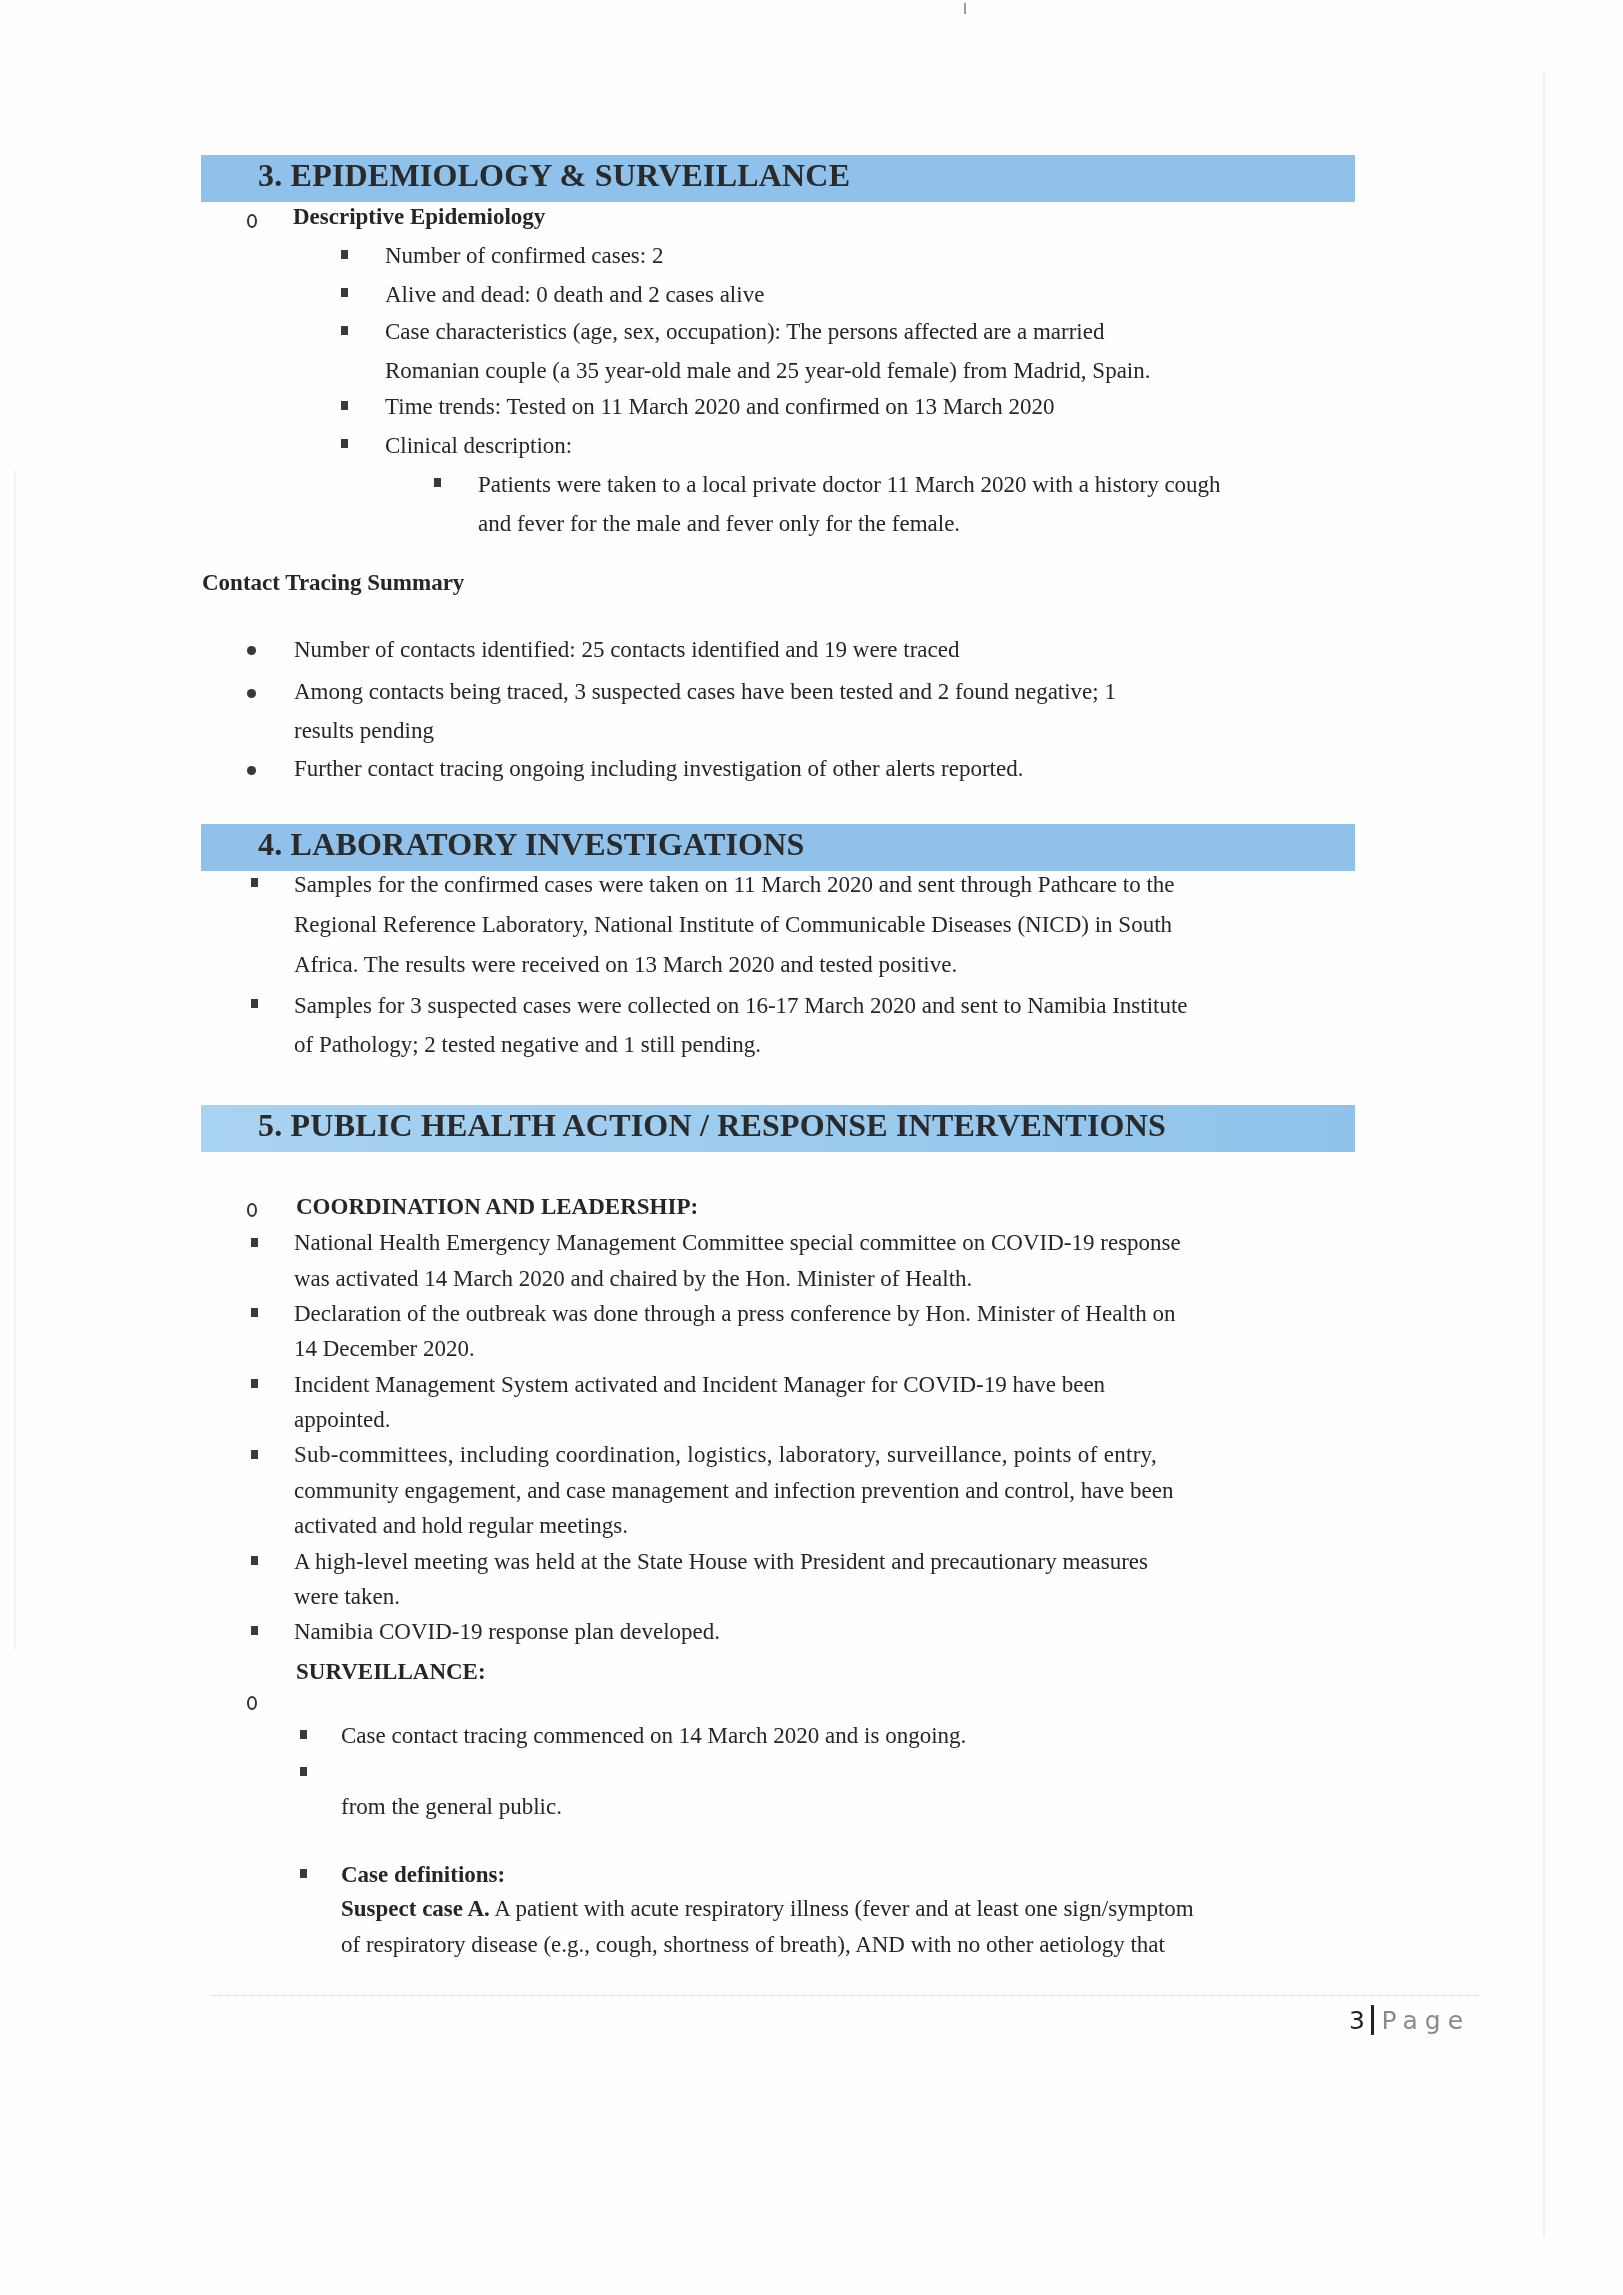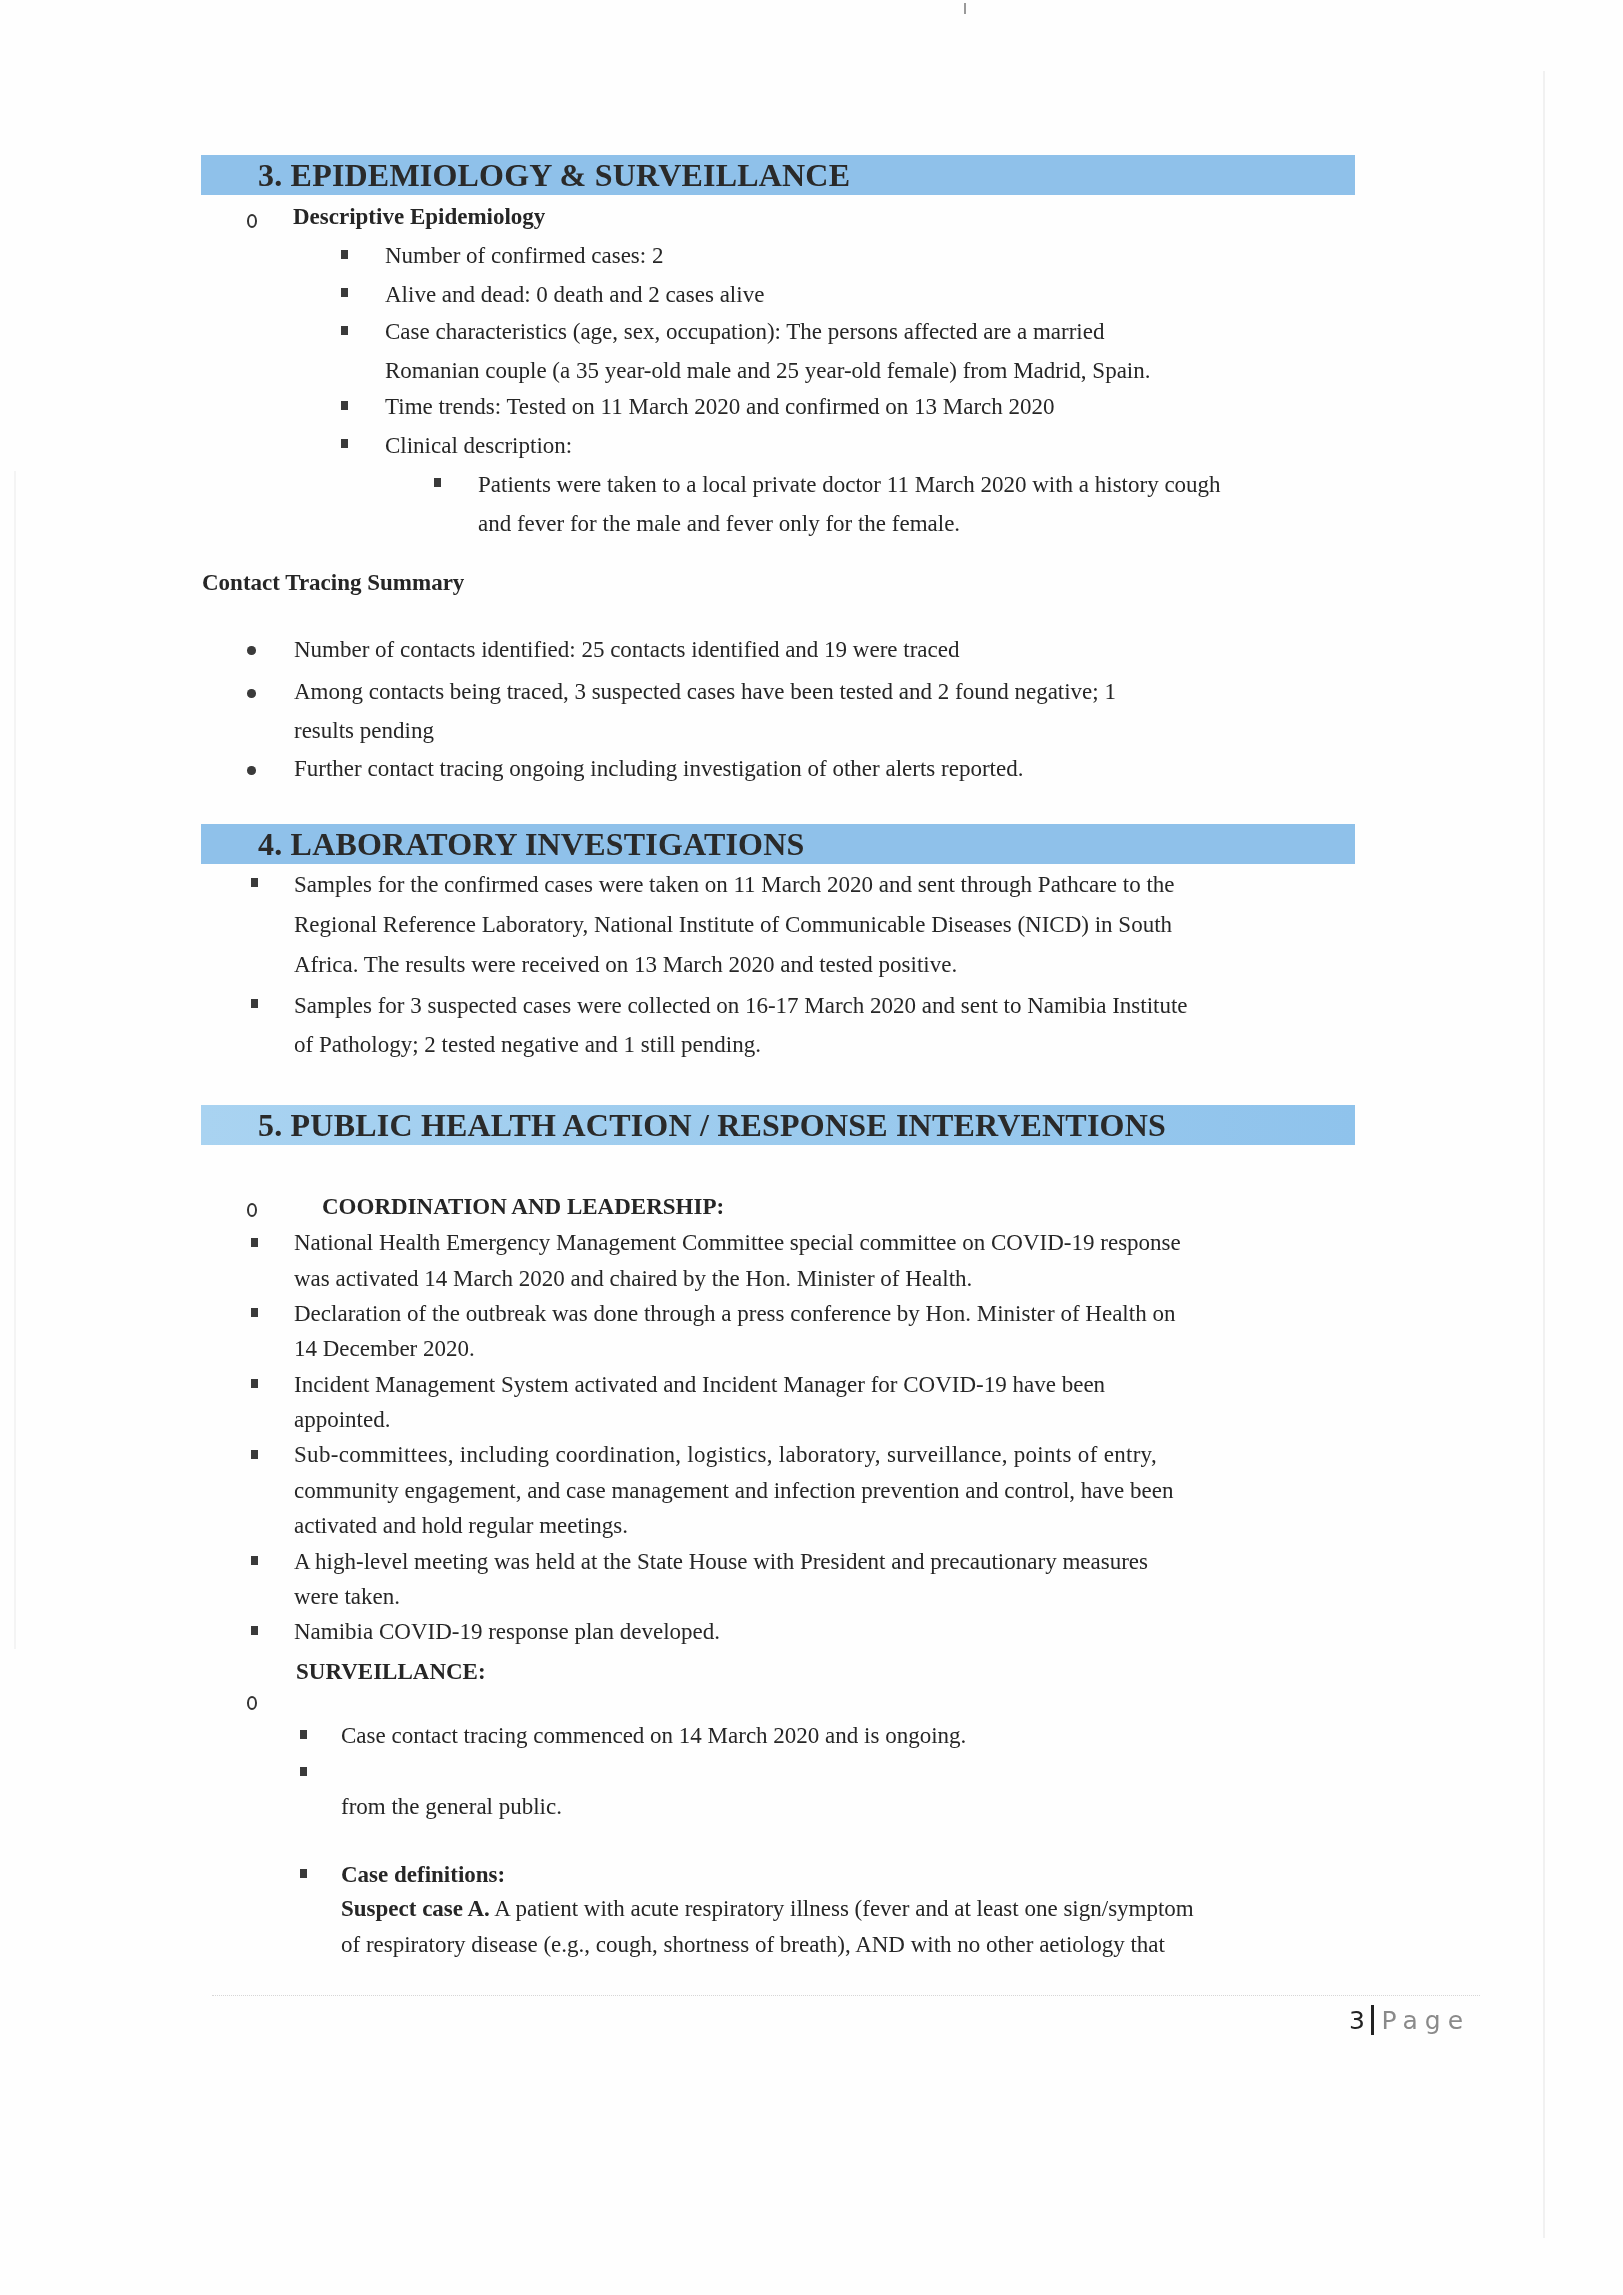--- a/index.html
+++ b/index.html
@@ -3,21 +3,21 @@
 <meta charset="utf-8">
 <style>
   html, body { margin: 0; padding: 0; background: #ffffff; }
   body { width: 1623px; height: 2295px; position: relative; overflow: hidden;
          font-family: "Liberation Serif", "DejaVu Serif", serif; color: #262626; }
   .page { position: absolute; left: 0; top: 0; width: 1623px; height: 2295px; background: #fefefe; }
   .edge-r { position: absolute; left: 1543px; top: 71px; width: 1.6px; height: 2167px; background: #f1f1f1; }
   .edge-l { position: absolute; left: 14px; top: 471px; width: 1.6px; height: 1178px; background: #f4f4f4; }
   .tick { position: absolute; left: 964px; top: 3.1px; width: 1.6px; height: 11px; background: #9a9a9a; }
 
-  .bar { position: absolute; left: 201px; width: 1154px; height: 40px;
+  .bar { position: absolute; left: 201px; width: 1154px; height: 47px;
          background: #8fc1ea; }
   .bar.light { background: linear-gradient(90deg, #a9d3f1 0%, #9ccbee 50%, #8fc3ec 100%); }
   .bar-title { position: absolute; left: 57px; top: 1.6px; font-size: 32px; font-weight: bold;
                letter-spacing: 0.2px; white-space: nowrap; color: #2a2a2a; }
 
   .line { position: absolute; font-size: 23px; line-height: 31px; white-space: nowrap; }
   .just { text-align: justify; text-align-last: left; white-space: normal; }
   .bold { font-weight: bold; }
   .circ { position: absolute; font-size: 23.6px; line-height: 31px; }
   .circ::before { content: ""; display: inline-block; width: 10.2px; height: 14px; border: 2px solid #333;
@@ -91,21 +91,21 @@
 
   <div class="sq" style="left:251px; top:999px;"></div>
   <div class="line" style="left:294px; top:990px;">Samples for 3 suspected cases were collected on 16-17 March 2020  and sent to Namibia Institute</div>
   <div class="line" style="left:294px; top:1029px;">of Pathology; 2 tested negative  and 1 still  pending.</div>
 
   <div class="bar light" style="top:1105px;">
     <span class="bar-title">5.  PUBLIC HEALTH ACTION / RESPONSE INTERVENTIONS</span>
   </div>
 
   <span class="circ" style="left:247px; top:1192px;"></span>
-  <div class="line bold" style="left:296px; top:1191px;margin-left:26px;">COORDINATION AND LEADERSHIP:</div>
+  <div class="line bold" style="left:296px; top:1191px;">COORDINATION AND LEADERSHIP:</div>
 
   <div class="sq" style="left:251px; top:1238px;"></div>
   <div class="line" style="left:294px; top:1227px;">National Health Emergency Management Committee special committee on COVID-19 response</div>
   <div class="line" style="left:294px; top:1263px;">was activated 14 March 2020 and chaired by the Hon. Minister of Health.</div>
 
   <div class="sq" style="left:251px; top:1308px;"></div>
   <div class="line" style="left:294px; top:1298px;">Declaration of the outbreak was done through a press conference by Hon. Minister of Health on</div>
   <div class="line" style="left:294px; top:1333px;">14 December 2020.</div>
 
   <div class="sq" style="left:251px; top:1379px;"></div>

